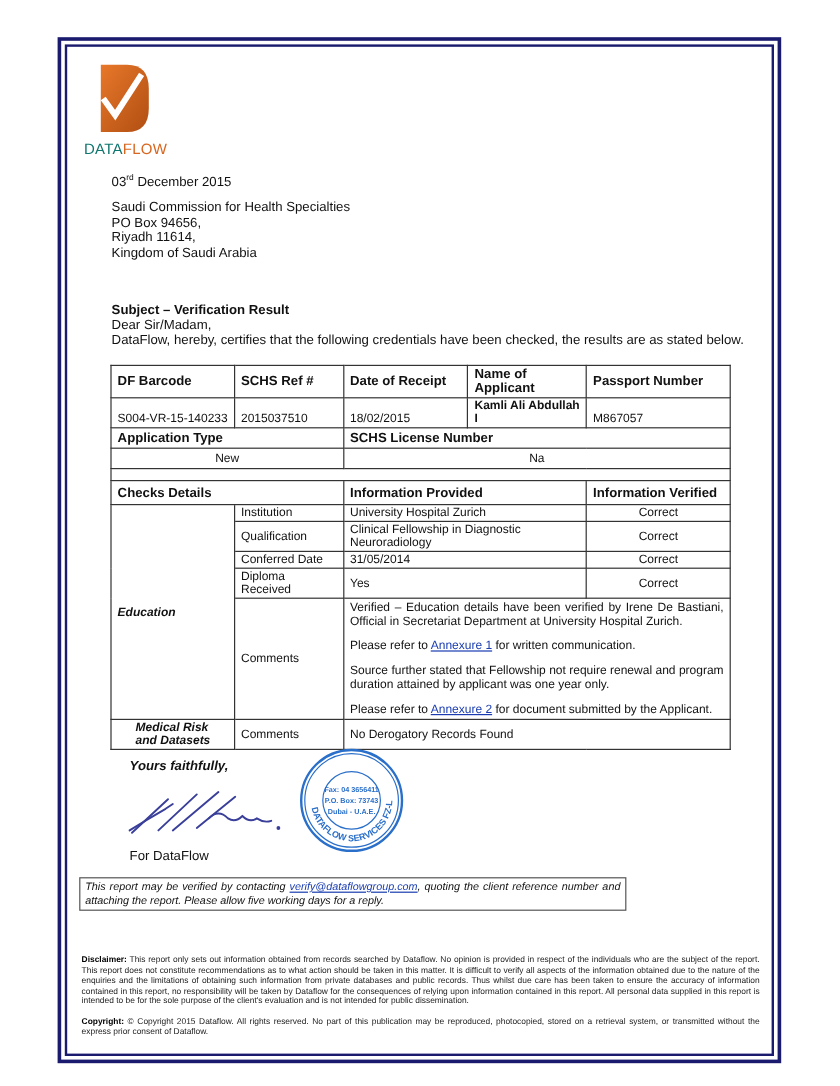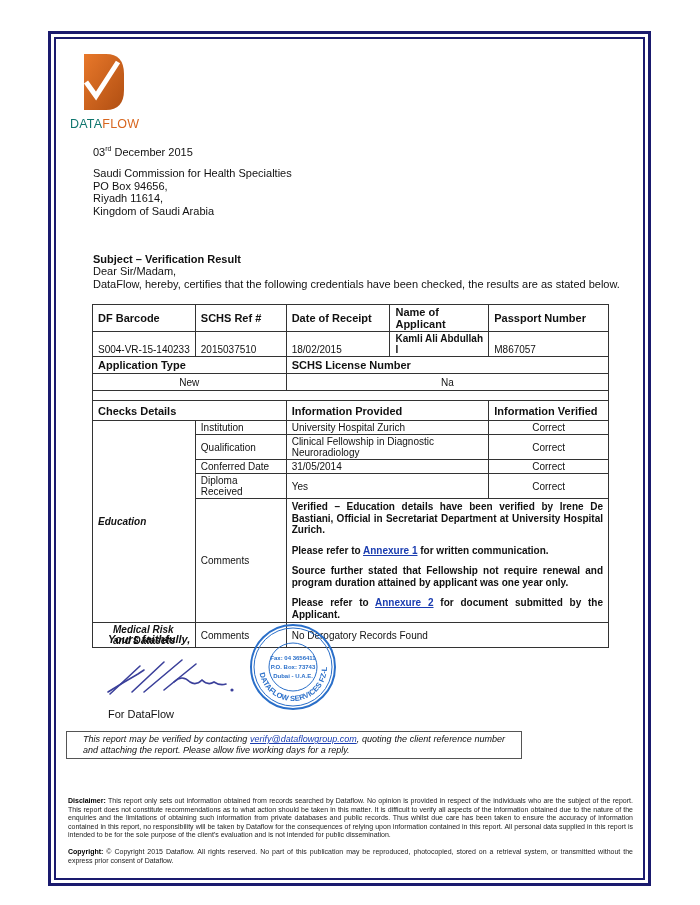--- a/index.html
+++ b/index.html
@@ -18,21 +18,21 @@
   .h { font-weight:bold; font-size:11px; }
   .center { text-align:center; }
   .bi { font-weight:bold; font-style:italic; }
   .link { color:#1a3cb0; text-decoration:underline; }
   .comments p { margin:0 0 9px 0; text-align:justify; line-height:11.5px; }
   .comments p:last-child { margin-bottom:0; }
   .yours { position:absolute; left:108px; top:633px; font-size:11px; font-weight:bold; font-style:italic; }
   .sig { position:absolute; left:104px; top:652px; }
   .stamp { position:absolute; left:249px; top:623px; }
   .forDF { position:absolute; left:108px; top:708px; font-size:11px; }
-  .verify { position:absolute; left:66px; top:731px; width:456px; border:1px solid #555; font-size:9px; font-style:italic; padding:2px 16px; box-sizing:border-box; line-height:11px; text-align:justify; }
+  .verify { position:absolute; left:66px; top:731px; width:456px; border:1px solid #555; font-size:9px; font-style:italic; padding:2px 4px; box-sizing:border-box; line-height:11px; text-align:justify; }
   .discl { position:absolute; left:68px; top:797px; width:565px; font-size:7px; line-height:8.6px; text-align:justify; color:#222; }
   .discl b { color:#000; }
 </style>
 </head>
 <body>
 
 <div class="outer"></div>
 <div class="inner"></div>
 
 <svg class="logo" width="58" height="60" viewBox="0 0 58 60">
@@ -115,21 +115,21 @@
     <td colspan="2">31/05/2014</td>
     <td class="center">Correct</td>
   </tr>
   <tr style="height:14px;">
     <td>Diploma Received</td>
     <td colspan="2">Yes</td>
     <td class="center">Correct</td>
   </tr>
   <tr>
     <td>Comments</td>
-    <td colspan="3" class="comments" style="padding:2px 5px;font-weight:bold;">
+    <td colspan="3" class="comments" style="padding:2px 5px;">
       <p>Verified – Education details have been verified by Irene De Bastiani, Official in Secretariat Department at University Hospital Zurich.</p>
       <p><span>Please refer to </span><span class="link">Annexure 1</span><span> for written communication.</span></p>
       <p>Source further stated that Fellowship not require renewal and program duration attained by applicant was one year only.</p>
       <p><span>Please refer to </span><span class="link">Annexure 2</span><span> for document submitted by the Applicant.</span></p>
     </td>
   </tr>
   <tr style="height:24px;">
     <td class="bi" style="line-height:11px;padding-left:20px;">Medical Risk and Datasets</td>
     <td>Comments</td>
     <td colspan="3">No Derogatory Records Found</td>

